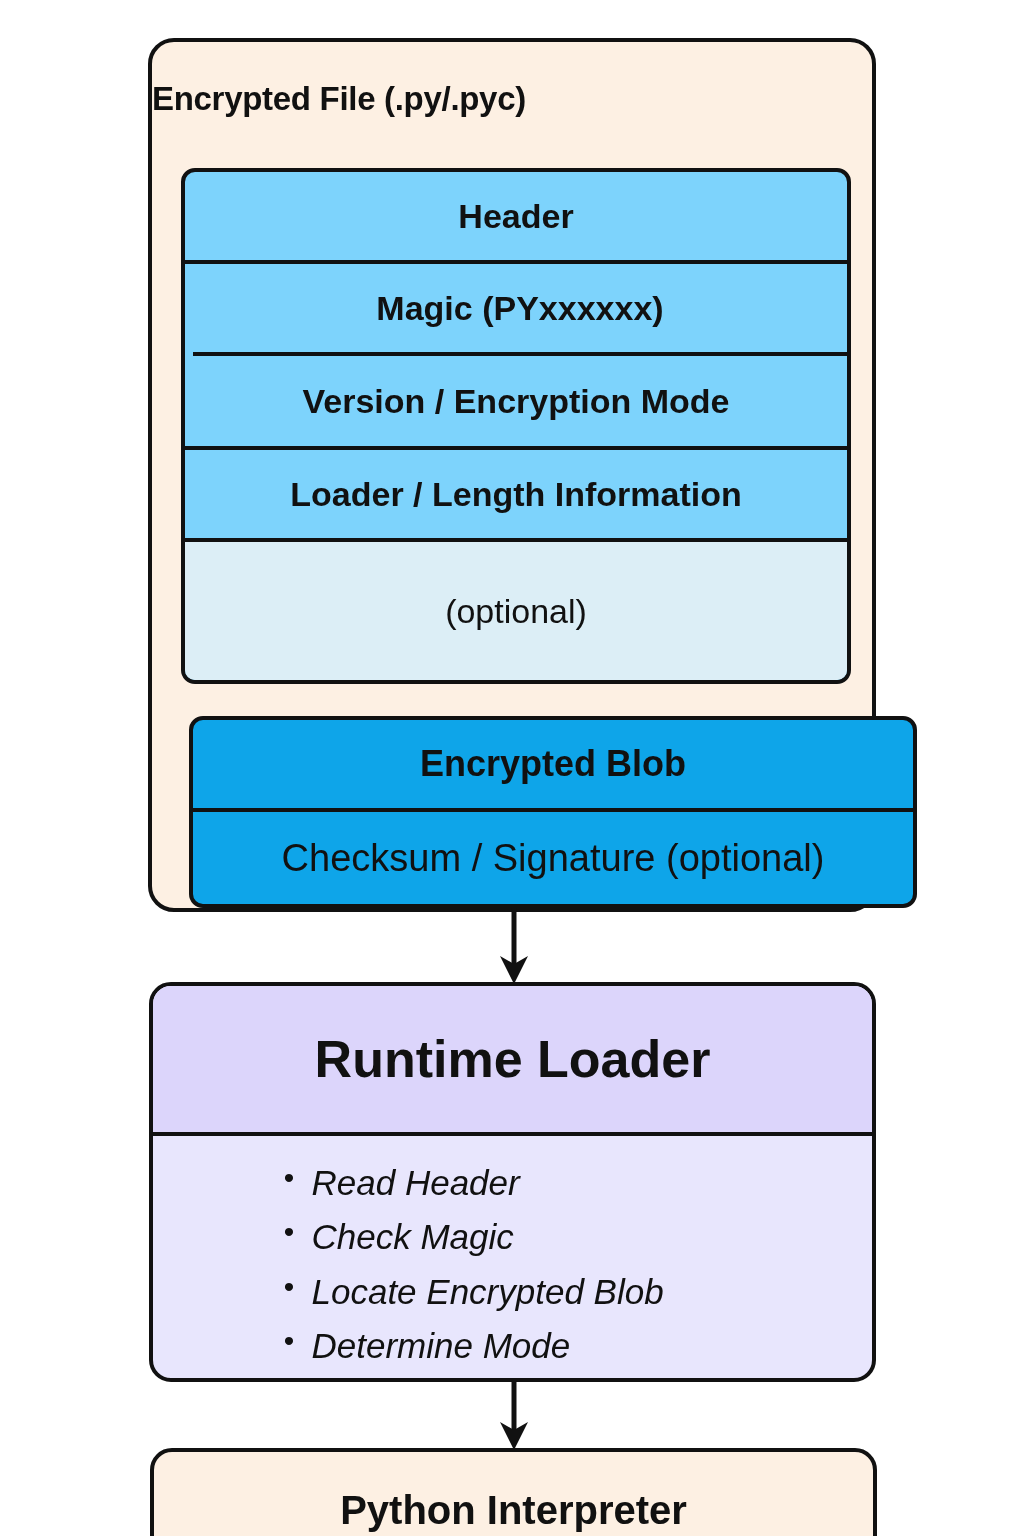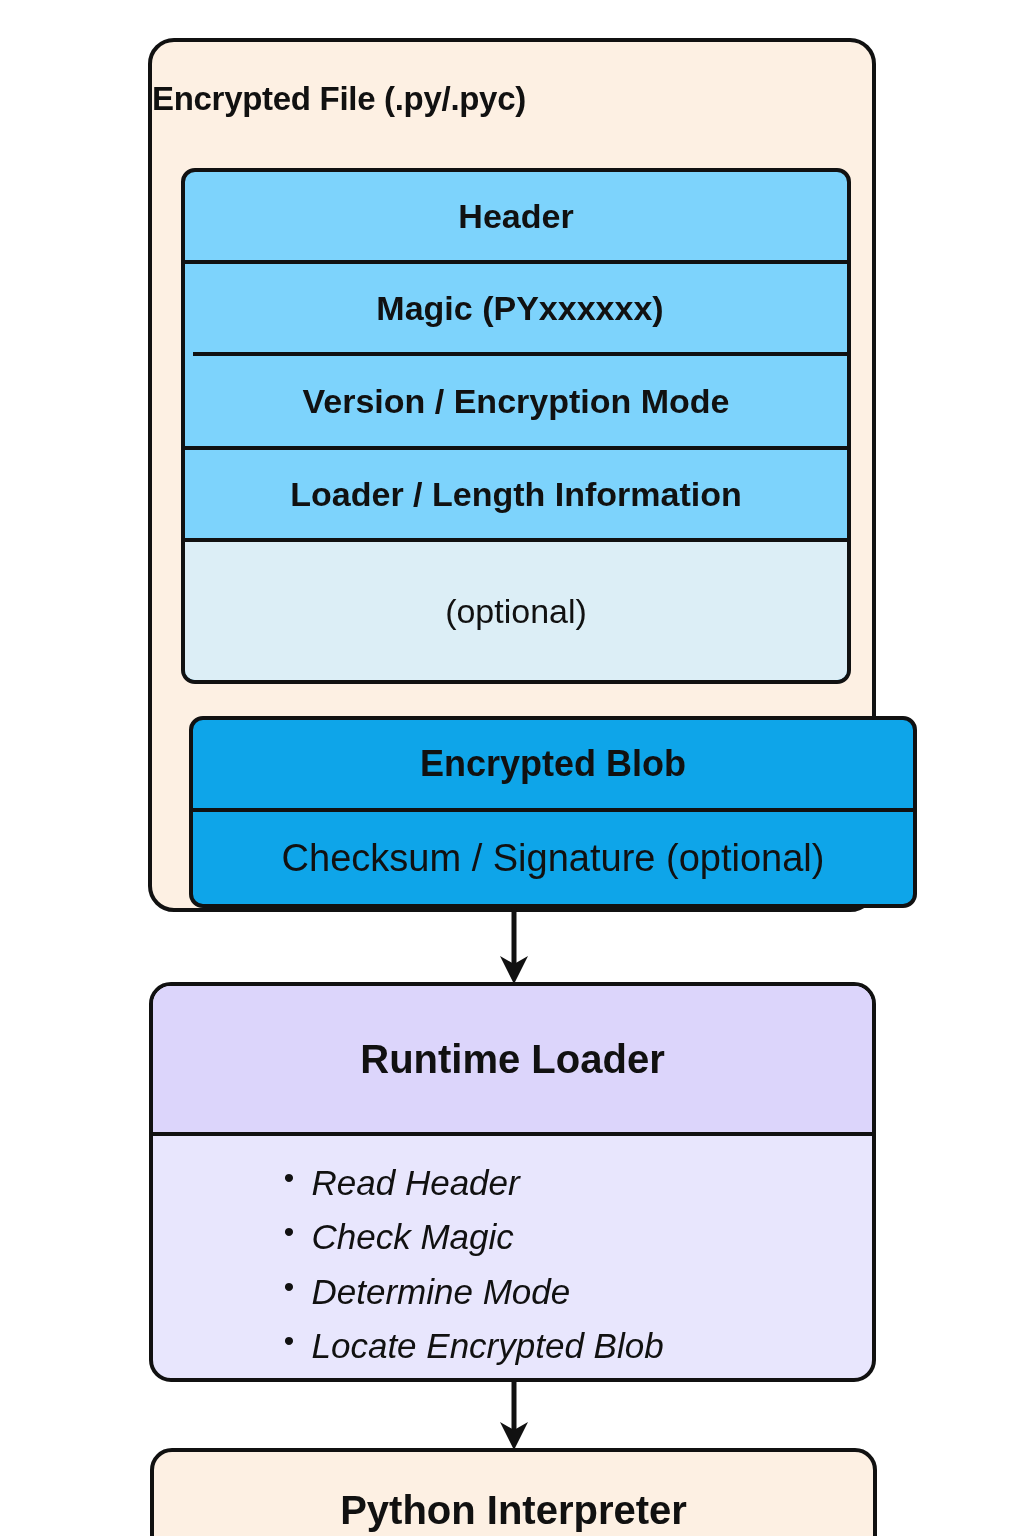--- a/index.html
+++ b/index.html
@@ -125,21 +125,21 @@
   .loader-head {
     height: 150px;
     background: #DCD5FB;
     border-bottom: 4px solid #111111;
     display: flex;
     flex-direction: column;
     align-items: center;
     justify-content: center;
     line-height: 1.12;
   }
-  .loader-head .l1 { font-size: 40px; font-weight: bold; }
+  .loader-head .l1 { font-size: 52px; font-weight: bold; }
   .loader-head .l2 { font-size: 37px; font-weight: normal; }
 
   .loader-list {
     list-style: none;
     padding: 20px 0 0 0;
     display: flex;
     flex-direction: column;
     align-items: center;
   }
   .loader-list li {
@@ -206,22 +206,22 @@
     <polygon points="26,76 12,48 26,56 40,48" fill="#111111"></polygon>
   </svg>
 
   <div class="loader-box">
     <div class="loader-head">
       <div class="l1">Runtime Loader</div>
     </div>
     <ul class="loader-list">
       <li class="li-wide">Read Header</li>
       <li class="li-wide">Check Magic</li>
+      <li class="li-wide">Locate Encrypted Blob</li>
       <li class="li-wide">Determine Mode</li>
-      <li class="li-wide">Locate Encrypted Blob</li>
     </ul>
   </div>
 
   <svg class="arrow-svg" style="left:488px; top:1380px;" width="52" height="72" viewBox="0 0 52 72">
     <line x1="26" y1="0" x2="26" y2="56" stroke="#111111" stroke-width="5"></line>
     <polygon points="26,70 12,42 26,50 40,42" fill="#111111"></polygon>
   </svg>
 
   <div class="interp-box">
     <div class="txt">Python Interpreter</div>

